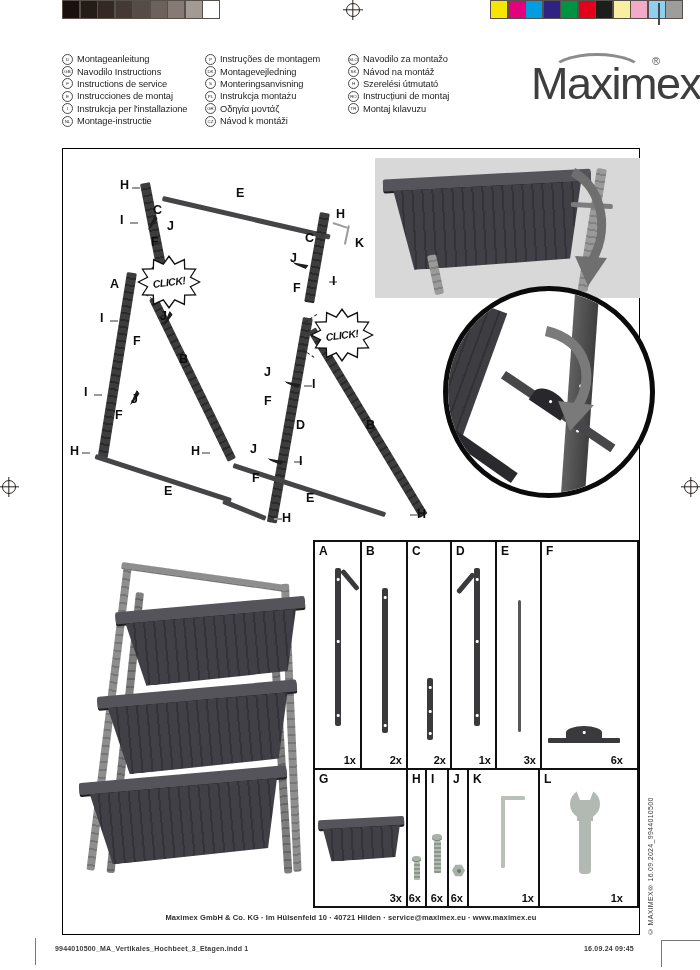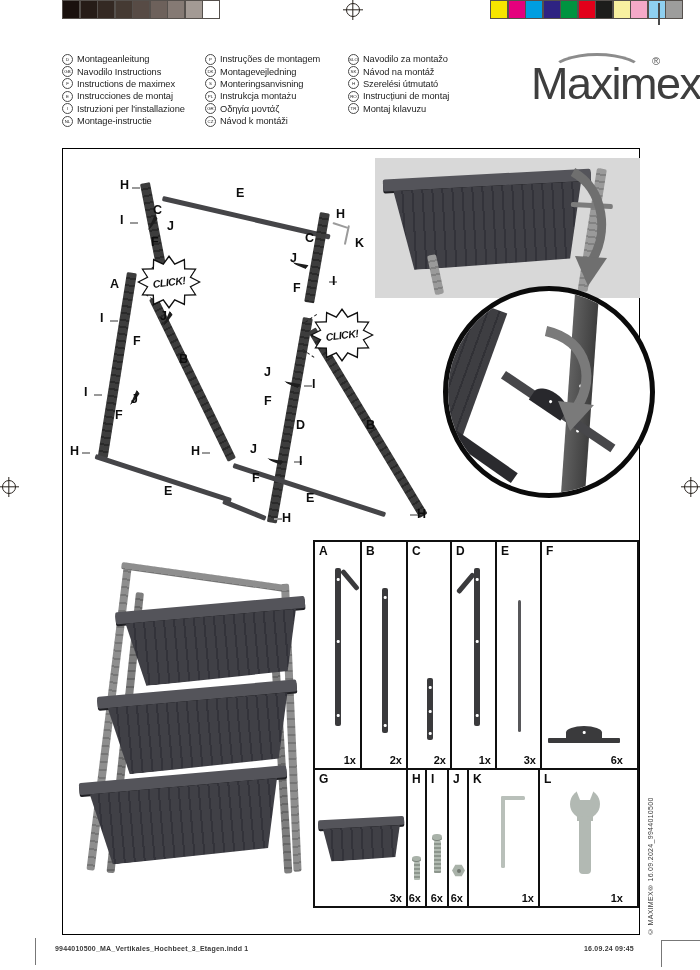--- a/index.html
+++ b/index.html
@@ -144,29 +144,29 @@
       <div class="lang-line">
         <div class="lang-code">D</div>
         <div class="lang-label">Montageanleitung</div>
       </div>
       <div class="lang-line">
         <div class="lang-code">GB</div>
         <div class="lang-label">Navodilo Instructions</div>
       </div>
       <div class="lang-line">
         <div class="lang-code">F</div>
-        <div class="lang-label">Instructions de maximex</div>
+        <div class="lang-label">Instructions de service</div>
       </div>
       <div class="lang-line">
         <div class="lang-code">E</div>
         <div class="lang-label">Instrucciones de montaj</div>
       </div>
       <div class="lang-line">
         <div class="lang-code">I</div>
-        <div class="lang-label">Istruzioni per l'installazione</div>
+        <div class="lang-label">Instrukcja per l'installazione</div>
       </div>
       <div class="lang-line">
         <div class="lang-code">NL</div>
         <div class="lang-label">Montage-instructie</div>
       </div>
     </div>
   <div class="lang-col" style="left:348px;">
       <div class="lang-line">
         <div class="lang-code">SLO</div>
         <div class="lang-label">Navodilo za montažo</div>
@@ -447,19 +447,20 @@
           <circle cx="23" cy="20" r="15" fill="#b2b9b3"></circle>
           <polygon points="11,-2 35,-2 28,16 18,16" fill="#ffffff"></polygon>
           <rect x="15" y="27" width="16" height="10" fill="#b2b9b3"></rect>
           <rect x="17" y="32" width="12" height="58" rx="4" fill="#b2b9b3"></rect>
         </svg>
         <span class="pqty">1x</span>
       </div>
     </div>
   </div>
 
+  <div id="company-line">Maximex GmbH &amp; Co. KG · Im Hülsenfeld 10 · 40721 Hilden · service@maximex.eu · www.maximex.eu</div>
   <div id="side-note">© MAXIMEX® 16.09.2024_9944010500</div>
   <div id="file-line">9944010500_MA_Vertikales_Hochbeet_3_Etagen.indd   1</div>
   <div id="print-ts">16.09.24   09:45</div>
   <div class="cropmark-l"></div>
   <div class="cropmark-r"></div>
 
 </div>
 
 </body></html>

